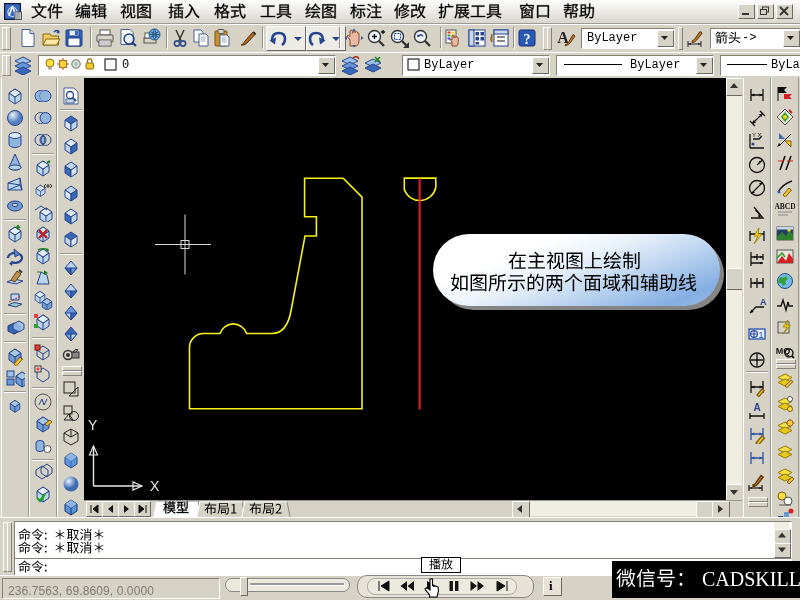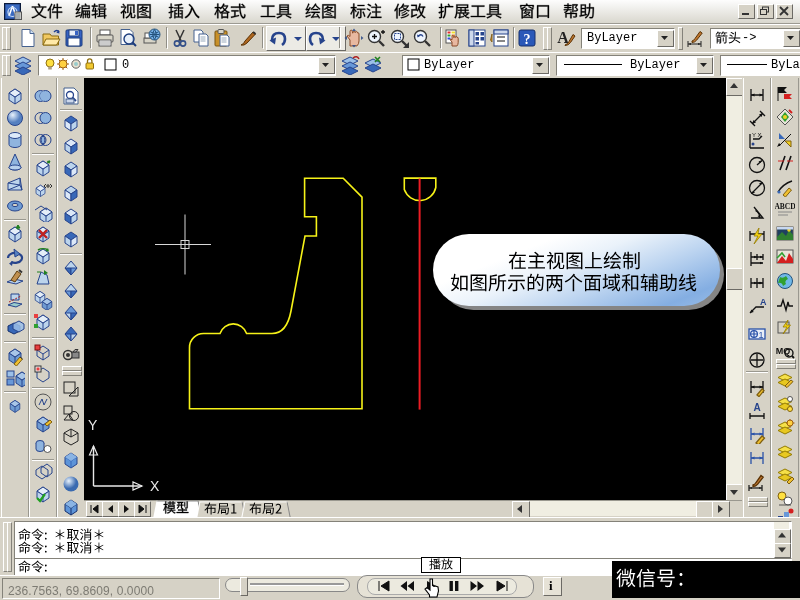--- a/index.html
+++ b/index.html
@@ -922,12 +922,13 @@
     <svg style="position:absolute;left:429px;top:558px;" width="26" height="14" viewBox="0 0 26 14">
       <path d="M9.7 1.8C9.5 2.3 9.1 3.1 8.8 3.6H8.1V1.6C9.1 1.5 10.1 1.4 10.9 1.2L10.3 0.6C8.9 0.9 6.4 1.1 4.3 1.2C4.4 1.4 4.5 1.7 4.5 1.9C5.4 1.9 6.4 1.8 7.3 1.7V3.6H4.2V4.4H6.6C5.9 5.3 4.7 6.1 3.6 6.6C3.8 6.7 4.1 7 4.2 7.2C4.4 7.1 4.6 7 4.9 6.9V11.5H5.7V11H9.9V11.4H10.7V6.9L11.1 7.1C11.3 6.9 11.5 6.6 11.7 6.4C10.7 6 9.6 5.2 8.9 4.4H11.4V3.6H9.6C9.9 3.1 10.2 2.5 10.5 2ZM5.1 2.2C5.3 2.6 5.6 3.2 5.8 3.6L6.5 3.3C6.4 3 6.1 2.4 5.8 2ZM7.3 4.6V6.6H8.1V4.6C8.8 5.4 9.8 6.3 10.7 6.9H4.9C5.8 6.3 6.7 5.5 7.3 4.6ZM7.3 7.6V8.6H5.7V7.6ZM8.1 7.6H9.9V8.6H8.1ZM7.3 9.3V10.3H5.7V9.3ZM8.1 9.3H9.9V10.3H8.1ZM2 0.5V2.9H0.5V3.7H2V6.2L0.3 6.8L0.5 7.7L2 7.1V10.5C2 10.6 1.9 10.7 1.8 10.7C1.7 10.7 1.2 10.7 0.7 10.7C0.8 10.9 0.9 11.3 0.9 11.5C1.7 11.5 2.1 11.5 2.4 11.4C2.7 11.2 2.8 11 2.8 10.5V6.8L4.1 6.3L4 5.5L2.8 5.9V3.7H4.1V2.9H2.8V0.5Z M14.5 0.7C14.7 1.2 15 1.9 15.1 2.3L15.9 2.1C15.8 1.6 15.5 1 15.3 0.5ZM12.5 2.4V3.3H13.9V5.8C13.9 7.5 13.8 9.4 12.3 10.9C12.5 11.1 12.8 11.3 13 11.5C14.6 9.8 14.8 7.8 14.8 5.8V5.7H16.5C16.4 9 16.3 10.2 16.1 10.4C16 10.6 15.9 10.6 15.7 10.6C15.5 10.6 15.1 10.6 14.6 10.5C14.7 10.8 14.8 11.1 14.8 11.4C15.3 11.4 15.8 11.4 16.1 11.4C16.5 11.4 16.6 11.3 16.8 11C17.2 10.6 17.2 9.2 17.3 5.3C17.3 5.1 17.3 4.9 17.3 4.9H14.8V3.3H17.9V2.4ZM19.5 3.6H21.8C21.5 5.1 21.2 6.4 20.6 7.5C20.1 6.4 19.7 5.1 19.5 3.7ZM19.3 0.5C19 2.5 18.3 4.6 17.3 5.8C17.5 6 17.9 6.3 18 6.5C18.4 6.1 18.7 5.6 18.9 5C19.2 6.3 19.6 7.4 20.1 8.4C19.4 9.4 18.4 10.2 17.2 10.8C17.4 10.9 17.6 11.3 17.7 11.5C18.9 10.9 19.8 10.2 20.6 9.2C21.2 10.2 22 11 23 11.5C23.2 11.3 23.4 10.9 23.7 10.7C22.6 10.2 21.8 9.4 21.1 8.4C21.9 7.1 22.3 5.5 22.7 3.6H23.5V2.7H19.8C20 2.1 20.1 1.3 20.3 0.6Z" fill="#000"></path>
     </svg>
     <svg style="position:absolute;left:422px;top:577px;" width="22" height="23" viewBox="0 0 22 23">
       <path d="M7 1 L7 12 L4 9.5 L2 11 L6.5 17 L6.5 19 L14 19 L15.5 13 L15 9 L12.5 8 L11 8.5 L9.5 7.5 L9.5 1z" fill="#fff" stroke="#000" stroke-width="1.1" transform="translate(1 1)"></path>
     </svg>
     <div style="position:absolute;left:612px;top:561px;width:188px;height:37px;background:#000;"></div>
     <svg style="position:absolute;left:616px;top:568px;" width="82" height="22" viewBox="0 0 82 22">
       <path d="M4 0.8C3.2 2.1 1.8 3.7 0.6 4.8C0.8 5 1.2 5.6 1.4 5.9C2.8 4.7 4.3 2.9 5.3 1.3ZM6.5 11.2V13.6C6.5 15 6.4 16.8 5.1 18.1C5.3 18.3 5.8 18.9 6 19.1C7.5 17.5 7.8 15.3 7.8 13.6V12.4H10.5V14.7C10.5 15.5 10.1 15.9 9.9 16C10.1 16.3 10.4 16.9 10.5 17.3C10.7 16.9 11.2 16.5 13.6 14.9C13.5 14.7 13.3 14.2 13.2 13.8L11.7 14.8V11.2ZM14.7 6.2H17.2C16.9 8.7 16.5 10.8 15.8 12.6C15.2 10.9 14.8 9 14.5 7ZM5.7 8.7V10H12.3V9.8C12.6 10 12.9 10.4 13.1 10.6C13.3 10.2 13.6 9.7 13.8 9.3C14.1 11.1 14.5 12.7 15 14.2C14.2 15.8 13 17.1 11.4 18.1C11.7 18.4 12.1 19 12.3 19.2C13.7 18.3 14.8 17.1 15.7 15.7C16.4 17.2 17.3 18.3 18.4 19.1C18.6 18.8 19.1 18.2 19.4 17.9C18.1 17.2 17.2 15.9 16.4 14.3C17.5 12.1 18.1 9.5 18.5 6.2H19.2V4.9H15C15.3 3.7 15.5 2.4 15.7 1L14.3 0.8C13.9 3.9 13.4 6.9 12.3 9V8.7ZM6.1 2.4V7.2H12.3V2.4H11.2V6H9.8V0.8H8.6V6H7.1V2.4ZM4.4 4.8C3.4 6.9 1.8 9 0.3 10.5C0.6 10.8 1 11.5 1.2 11.8C1.8 11.2 2.4 10.5 2.9 9.8V19.2H4.3V7.8C4.8 6.9 5.3 6.1 5.7 5.3Z M27.6 7V8.2H37.4V7ZM27.6 9.8V11H37.4V9.8ZM26.2 4.1V5.4H38.9V4.1ZM30.8 1.3C31.4 2.1 32 3.3 32.2 4L33.6 3.4C33.3 2.7 32.7 1.6 32.1 0.8ZM27.4 12.7V19.2H28.7V18.4H36.2V19.1H37.6V12.7ZM28.7 17.2V14H36.2V17.2ZM25.1 0.9C24.1 3.9 22.4 6.9 20.6 8.9C20.9 9.2 21.3 9.9 21.5 10.3C22.1 9.5 22.8 8.6 23.4 7.7V19.3H24.8V5.3C25.4 4 26 2.6 26.5 1.3Z M45.2 3H54.7V5.7H45.2ZM43.7 1.6V7H56.3V1.6ZM41.3 8.8V10.2H45.4C45 11.4 44.5 12.8 44.1 13.8H54.5C54.2 16.1 53.8 17.2 53.3 17.6C53 17.8 52.8 17.8 52.3 17.8C51.7 17.8 50.3 17.8 48.9 17.6C49.2 18.1 49.4 18.6 49.4 19.1C50.8 19.2 52.1 19.2 52.8 19.1C53.6 19.1 54 19 54.5 18.6C55.3 18 55.8 16.5 56.2 13.1C56.3 12.9 56.3 12.4 56.3 12.4H46.3L47 10.2H58.7V8.8Z M65 7.9C65.8 7.9 66.5 7.3 66.5 6.4C66.5 5.5 65.8 4.9 65 4.9C64.2 4.9 63.5 5.5 63.5 6.4C63.5 7.3 64.2 7.9 65 7.9ZM65 17.7C65.8 17.7 66.5 17.1 66.5 16.2C66.5 15.3 65.8 14.7 65 14.7C64.2 14.7 63.5 15.3 63.5 16.2C63.5 17.1 64.2 17.7 65 17.7Z" fill="#fff"></path>
     </svg>
+    <span style="position:absolute;left:702px;top:568px;font-size:20px;font-family:'Liberation Serif',serif;color:#fff;">CADSKILL</span>
   </div>
 </body></html>

